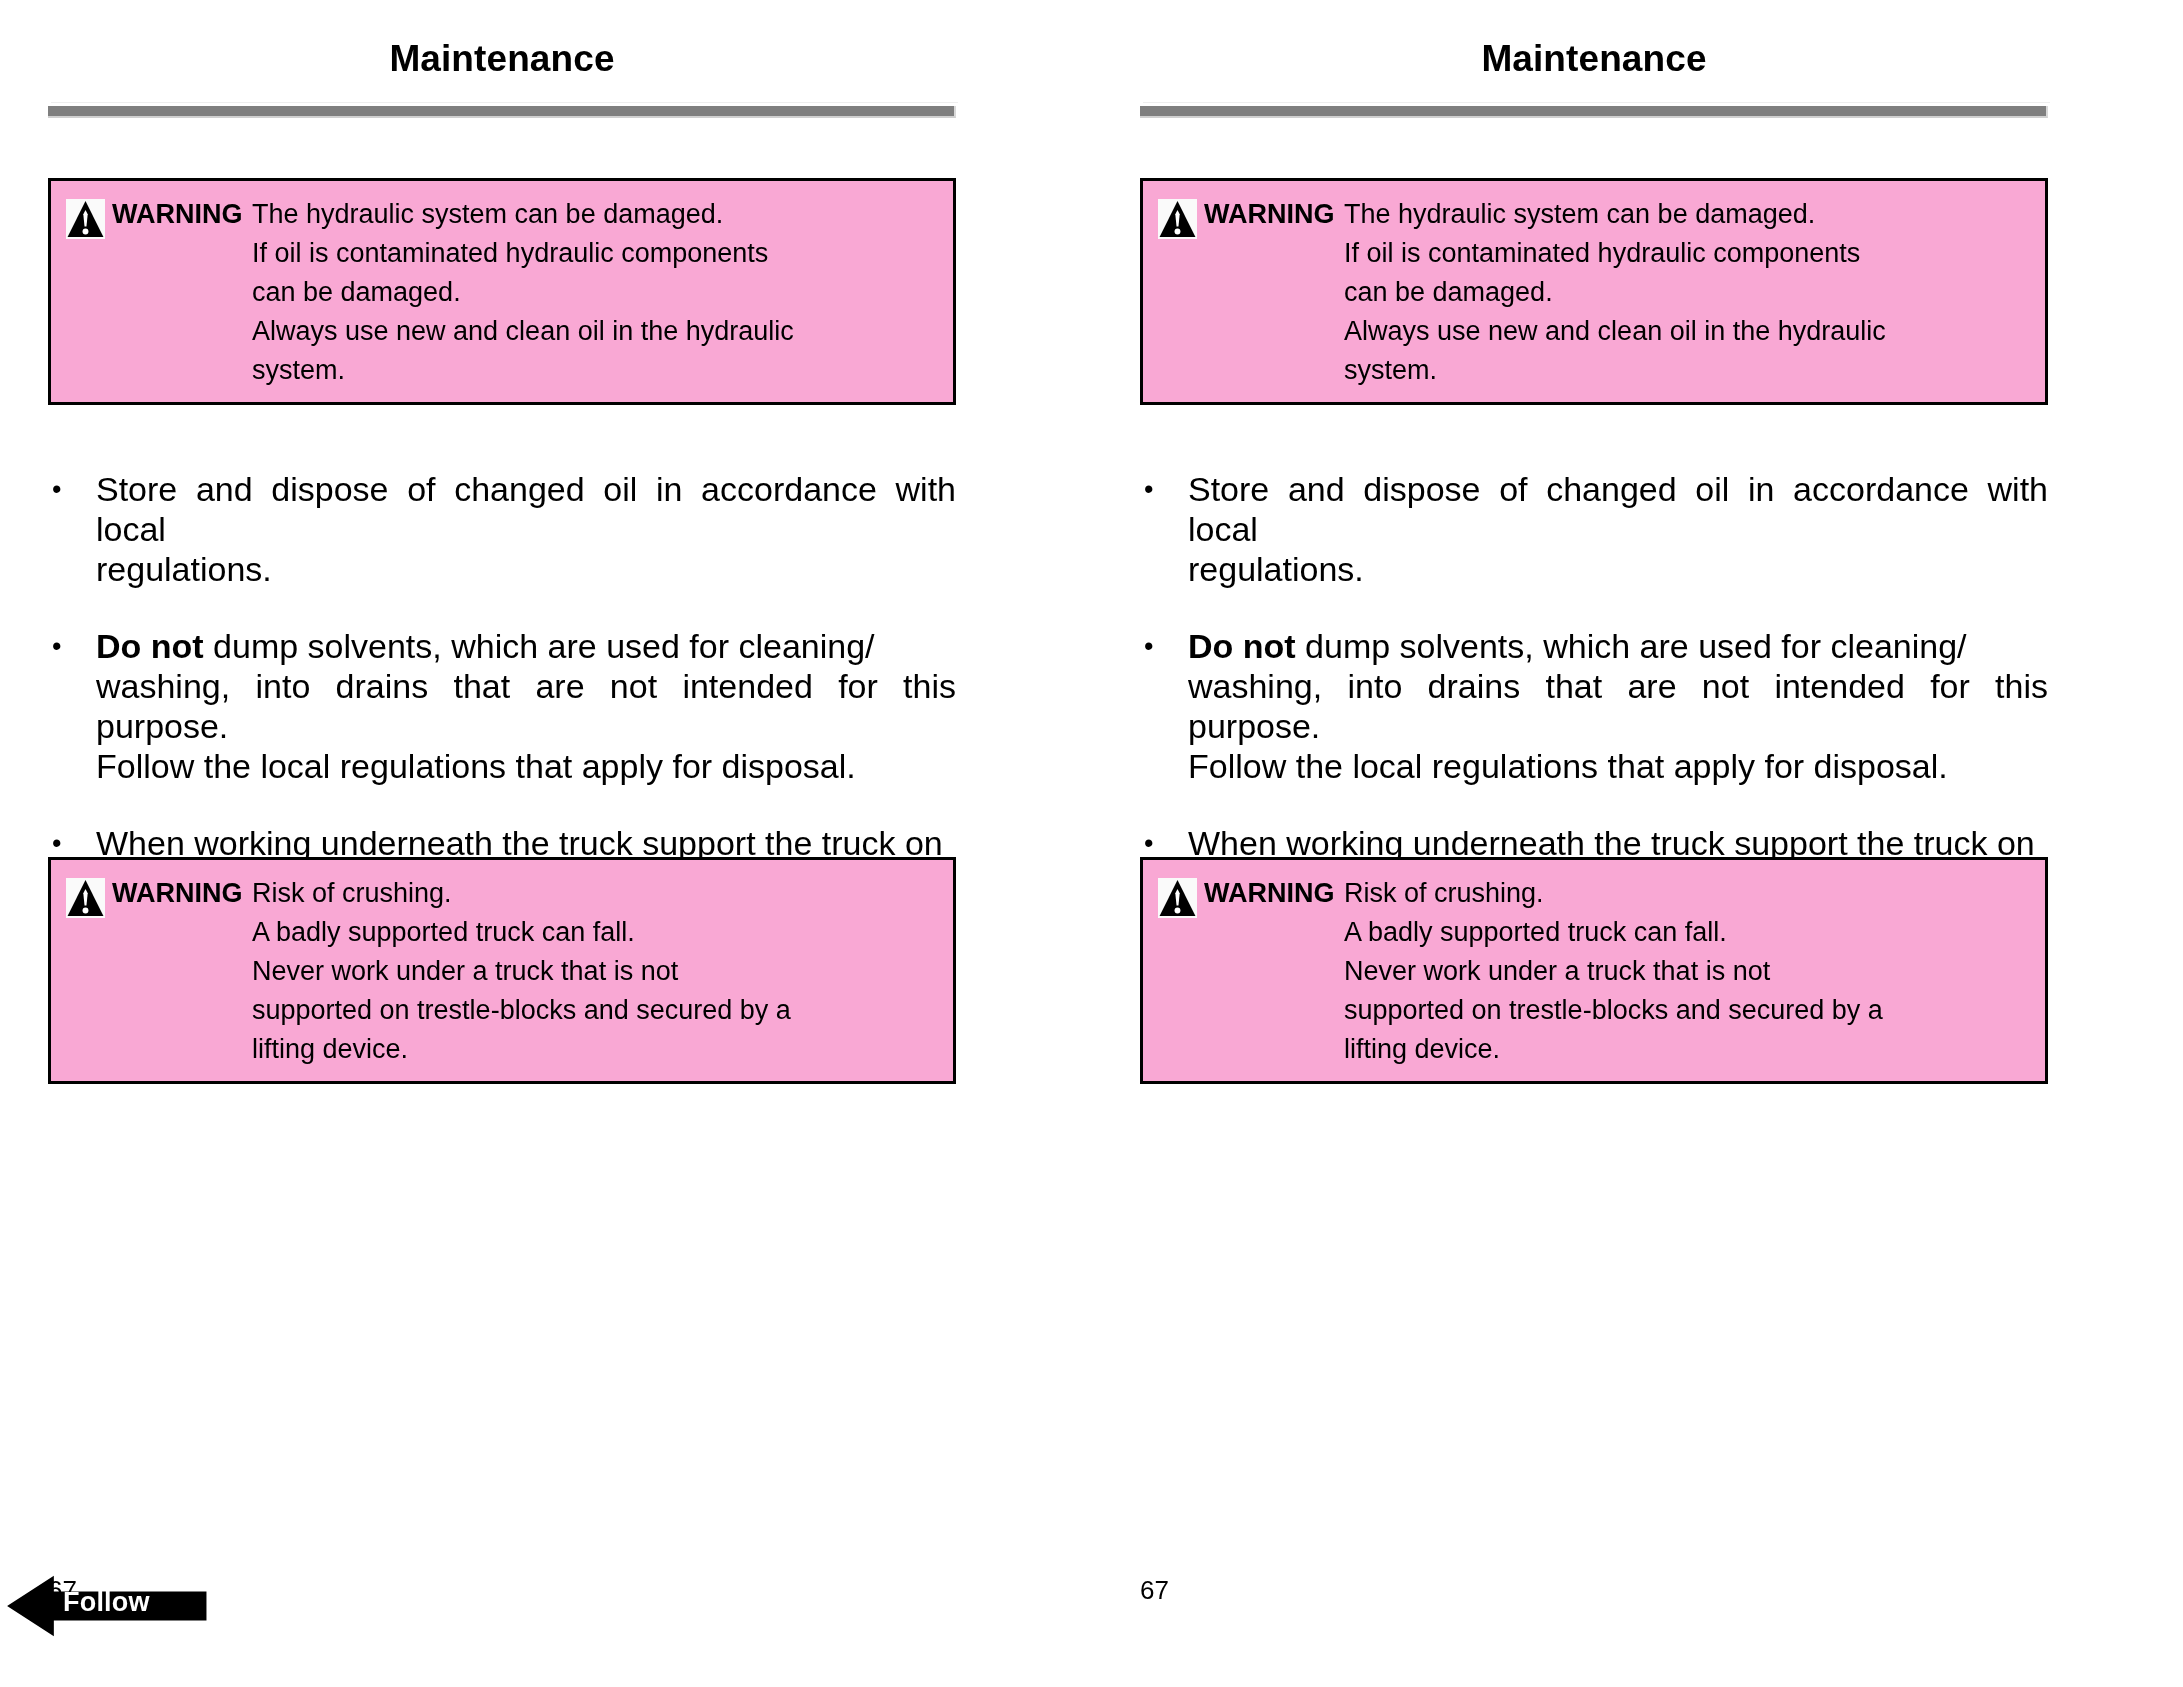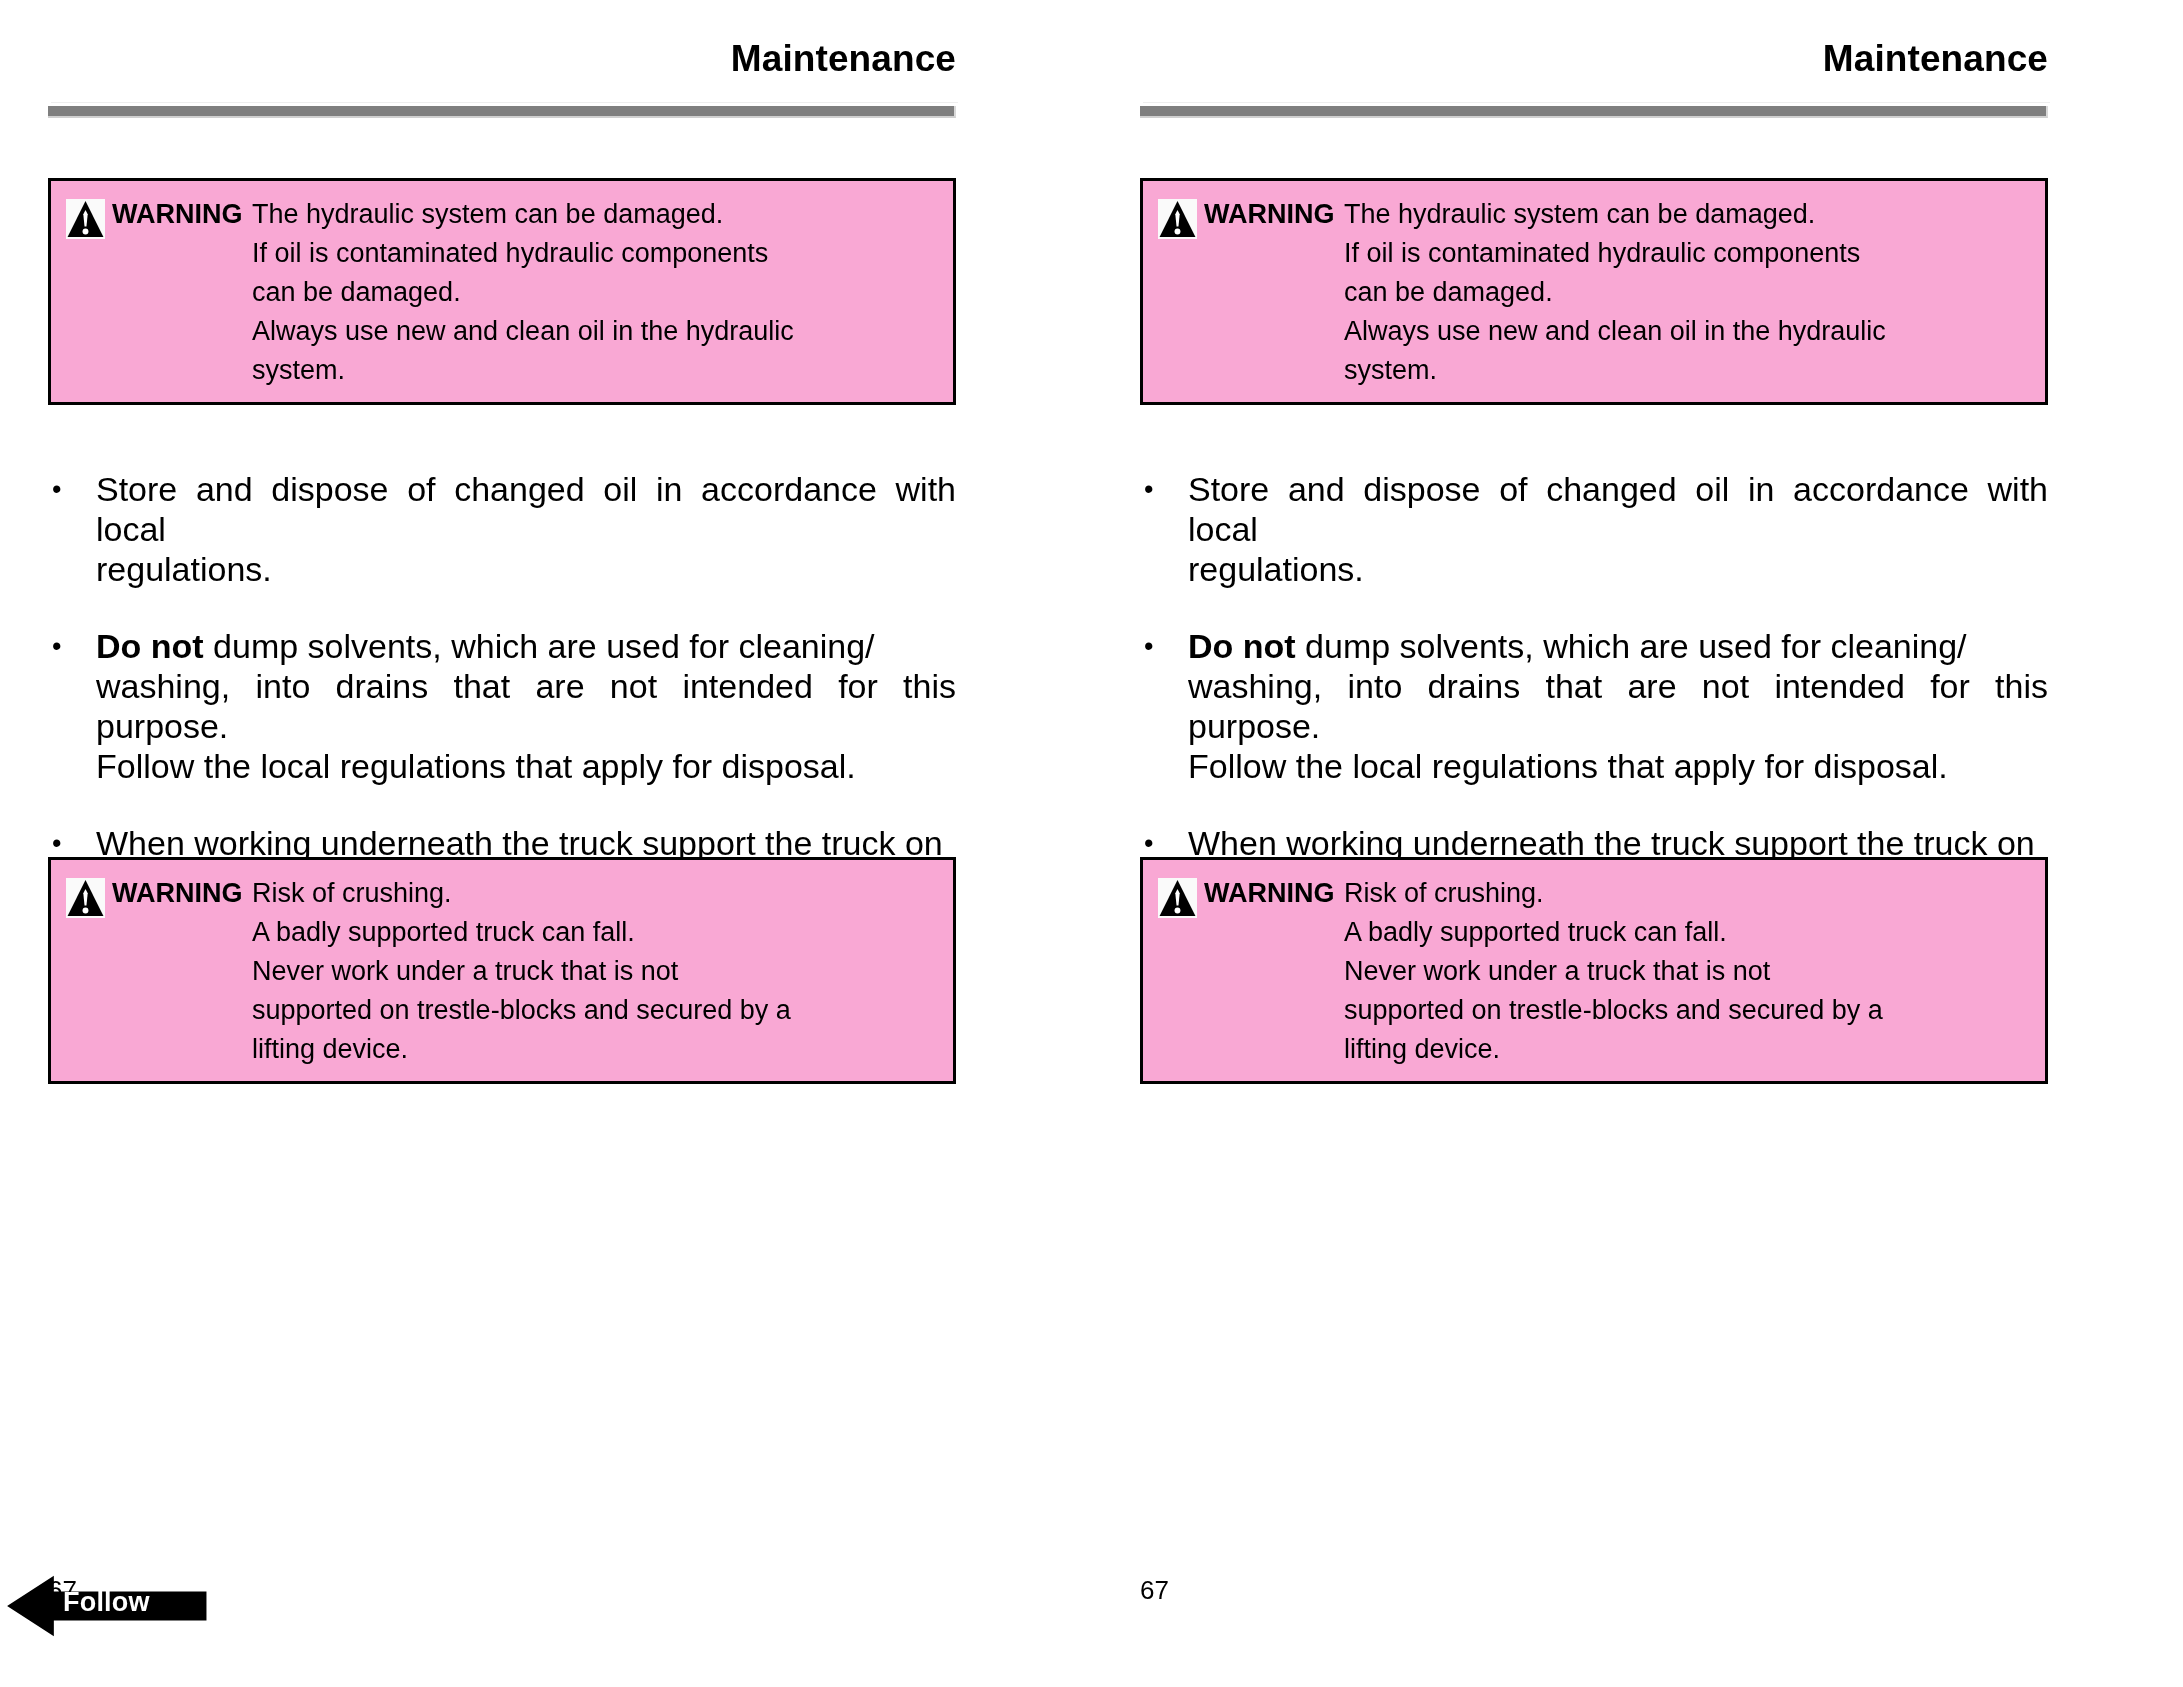--- a/index.html
+++ b/index.html
@@ -26,21 +26,21 @@
   }
   .panel.left  { left: 0; }
   .panel.right { left: 1092px; }
 
   
   .page-title {
     position: absolute;
     top: 40px;
     left: 48px;
     width: 908px;
-    text-align: right;
+    text-align: center;
     font-size: 37px;
     font-weight: bold;
     color: #000000;
     letter-spacing: 0.1px;
     line-height: 1;
     white-space: nowrap;
   }
   .title-rule {
     position: absolute;
     top: 106px;

